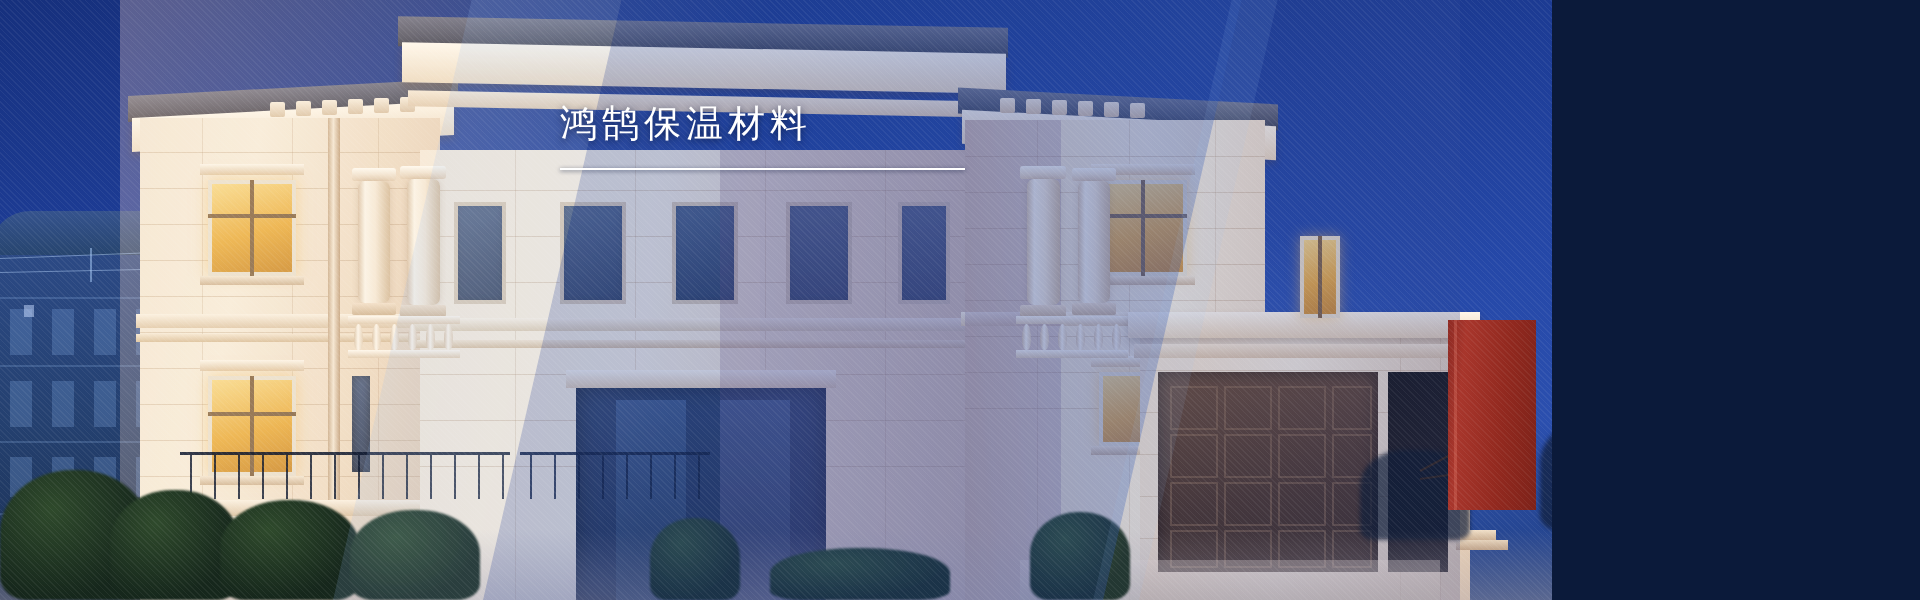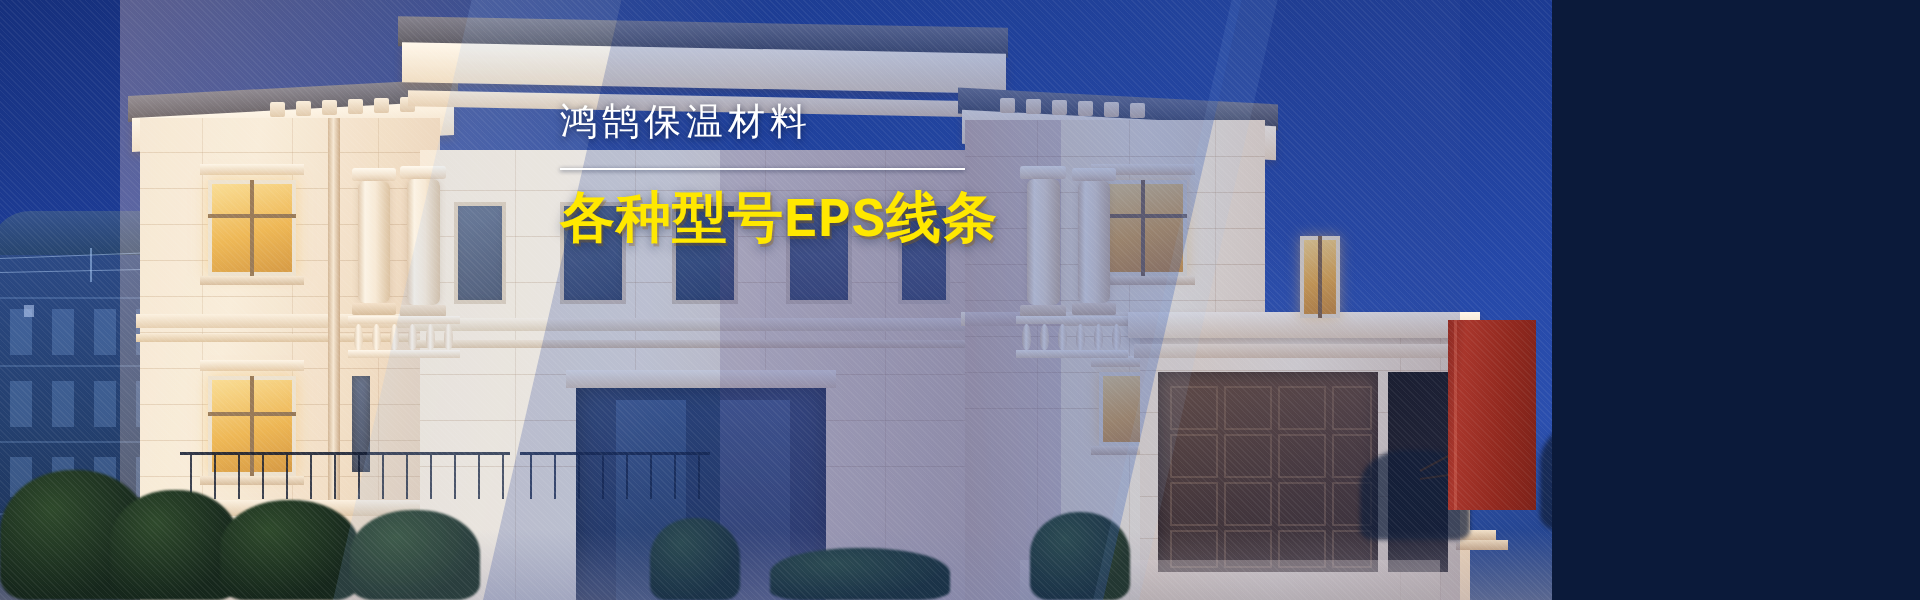--- a/index.html
+++ b/index.html
@@ -1,18 +1,18 @@
 <!DOCTYPE html>
 <html><head>
 <meta charset="utf-8">
 <title>EPS Banner</title>
 <style>
   html,body{margin:0;padding:0;background:#0b1a3a;}
   #stage{position:relative;width:1552px;height:600px;overflow:hidden;
-         font-family:Liberation Mono, monospace;}
+         font-family:Liberation Sans, sans-serif;}
 
   
   .sky{position:absolute;inset:0;
        background:linear-gradient(172deg,#16307d 0%,#1d3c95 30%,#2548a8 58%,#2b4fae 78%,#22407f 100%);}
   .sky-glow{position:absolute;left:40%;top:30%;width:60%;height:70%;
        background:radial-gradient(ellipse at 30% 60%,rgba(90,130,210,.45),rgba(20,45,110,0) 70%);}
 
   
   .bg-bldg{position:absolute;left:-10px;top:245px;width:240px;height:360px;
        background:linear-gradient(180deg,#2c4a86 0%,#24406f 50%,#1b2f52 100%);}
@@ -493,16 +493,15 @@
 
   <div class="diag diag-a"></div>
   <div class="diag diag-b"></div>
   <div class="diag diag-c"></div>
 
   <div class="hatch"></div>
 
   <div class="textblock">
     <div class="brand">鸿鹄保温材料</div>
     <div class="rule"></div>
-    <div class="headline">各种型号EPS线条</div>
   </div>
 
 </div>
 
 </body></html>

